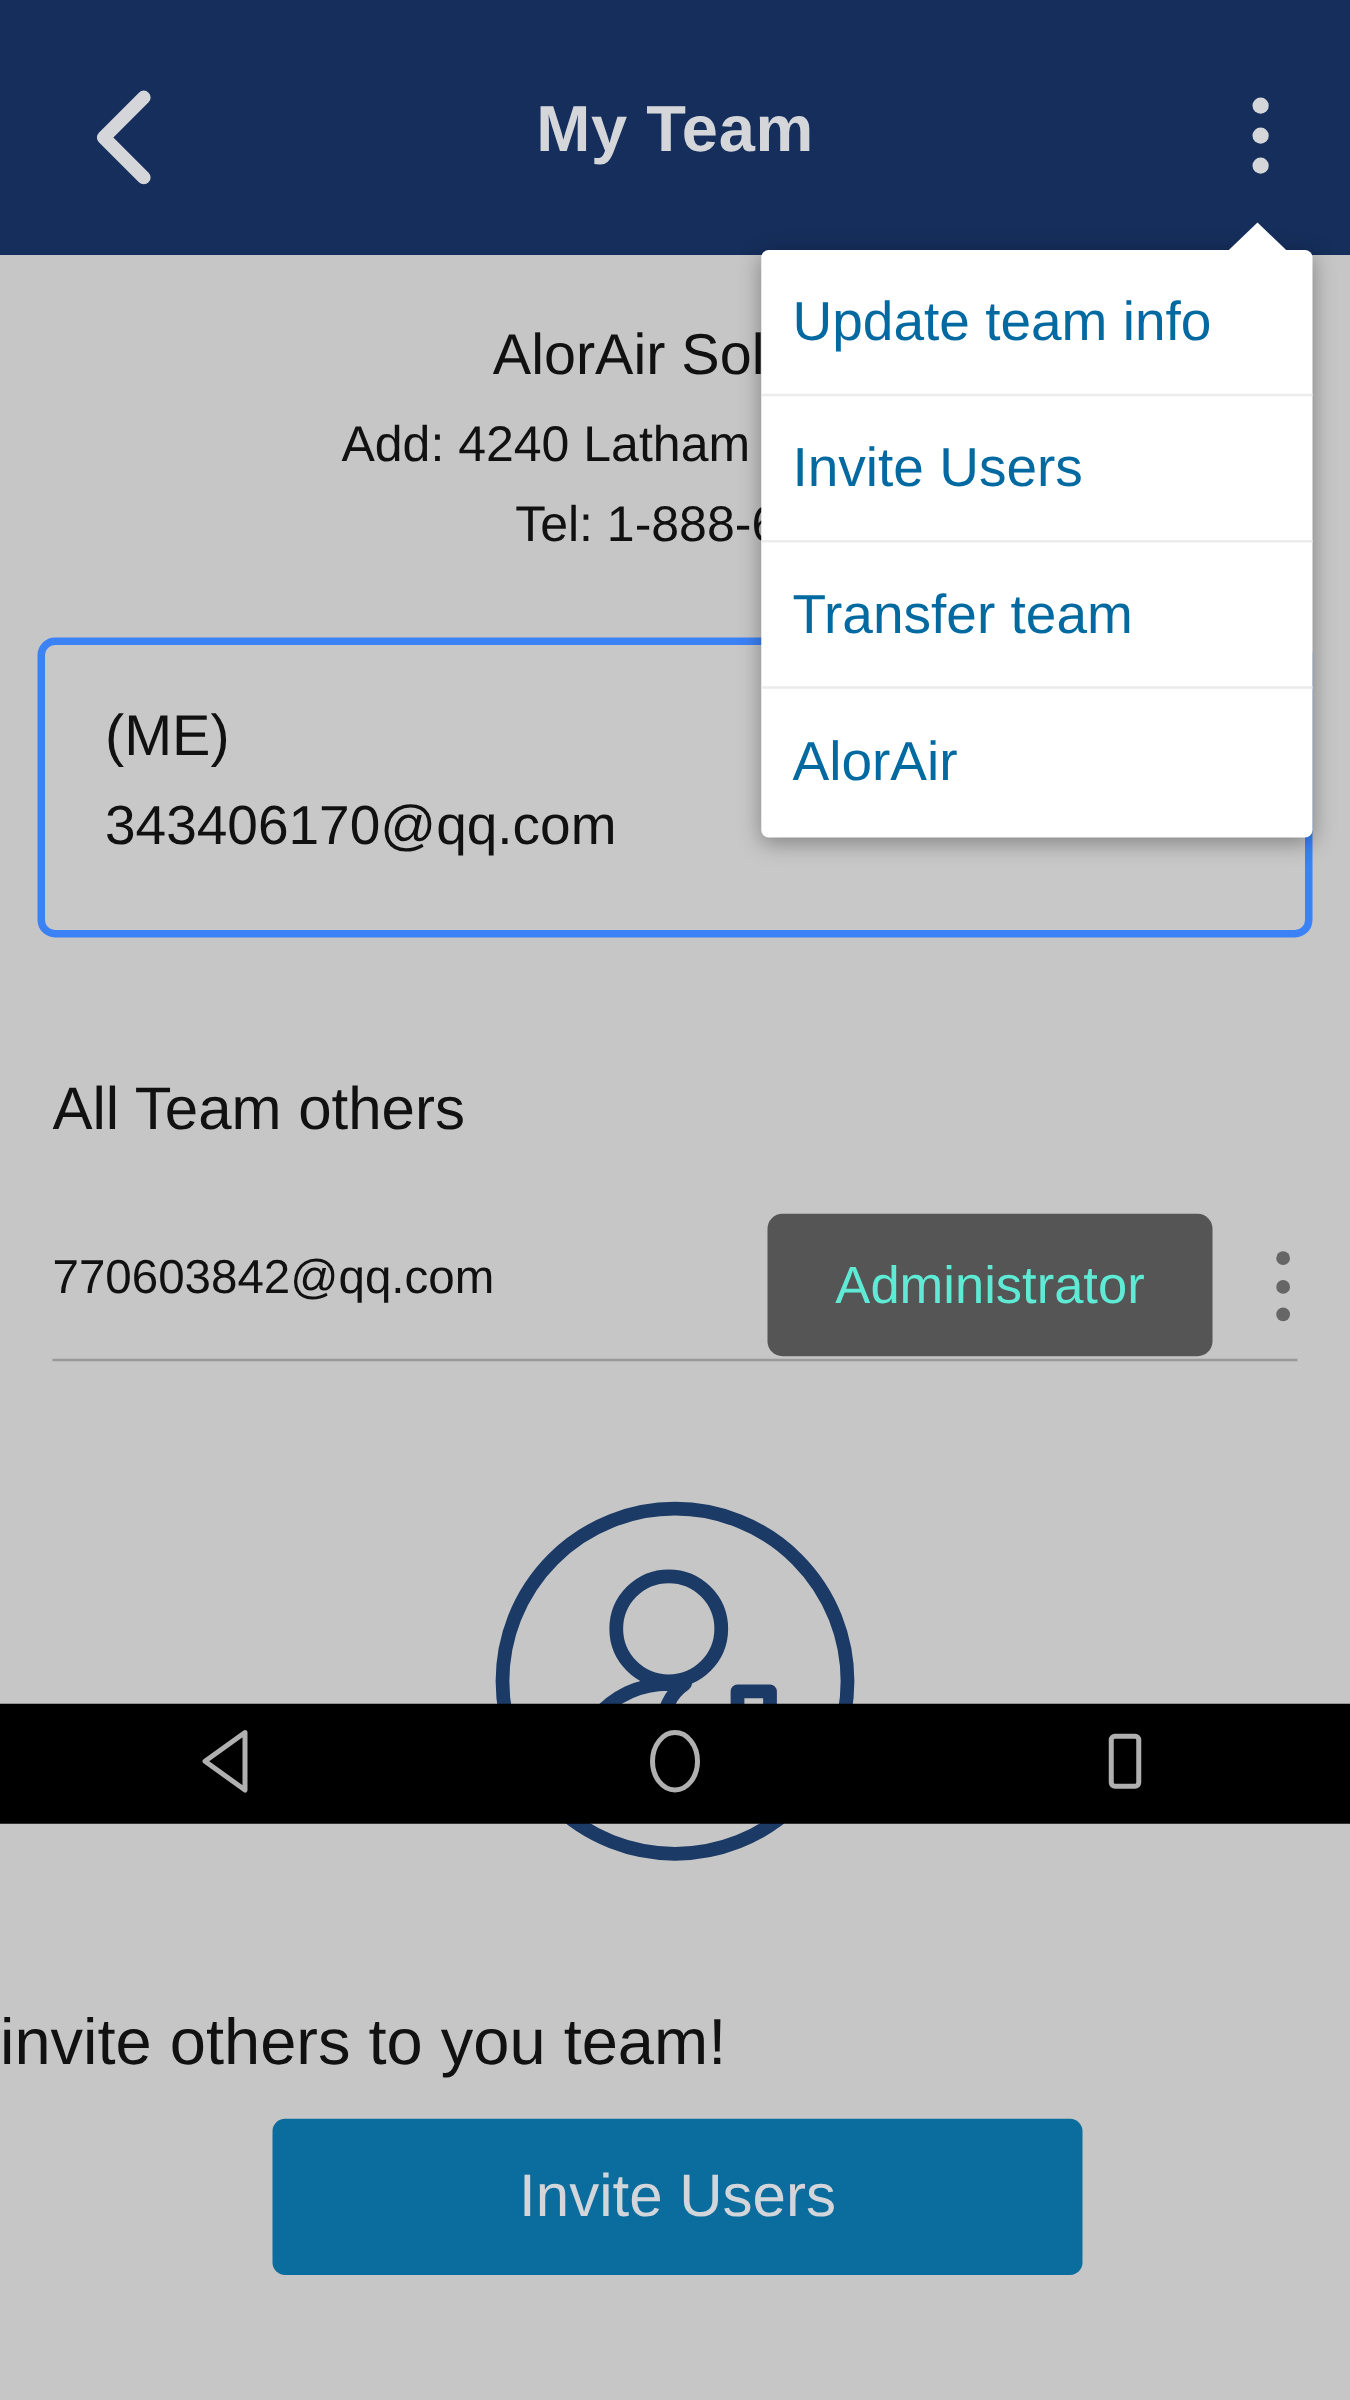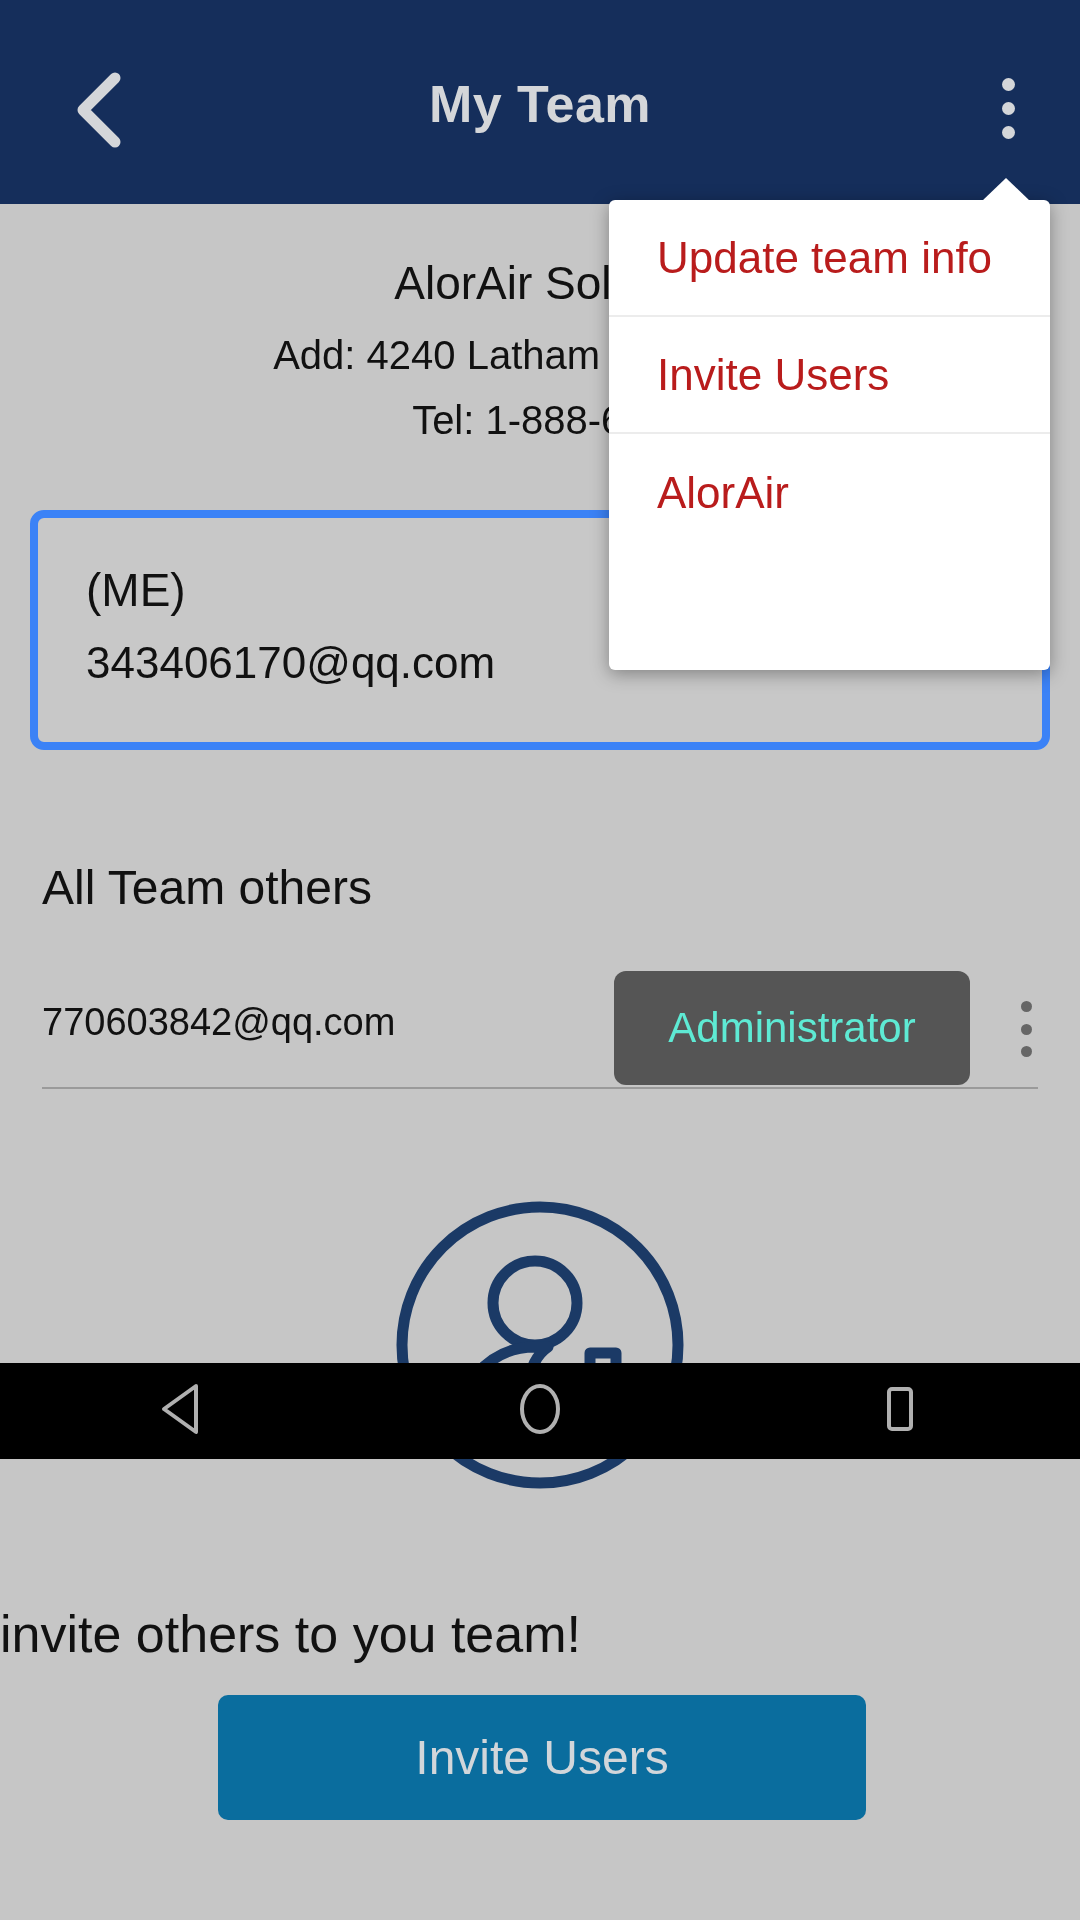--- a/index.html
+++ b/index.html
@@ -47,21 +47,21 @@
     text-align:center; font-size:40px; color:#111; white-space:nowrap;
   }
   .team-tel {
     position:absolute; top:398px; left:0; width:1080px;
     text-align:center; font-size:40px; color:#111; white-space:nowrap;
   }
 
   .me-card {
     position:absolute; top:510px; left:30px;
     width:1020px; height:240px;
-    border:8px solid #3b82f6; border-radius:14px;
+    border:6px solid #3b82f6; border-radius:14px;
     background:rgba(255,255,255,0.04);
     padding-left:32px;
   }
   .me-label {
     position:absolute; left:48px; top:45px;
     font-size:46px; color:#111;
   }
   .me-email {
     position:absolute; left:48px; top:120px;
     font-size:44px; color:#111;
@@ -127,22 +127,22 @@
   .popup-arrow {
     position:absolute; top:-22px; right:20px;
     width:0; height:0;
     border-left:24px solid transparent;
     border-right:24px solid transparent;
     border-bottom:23px solid #ffffff;
   }
   .popup-item {
     height:117px;
     display:flex; align-items:center;
-    padding-left:48px;
-    font-size:44px; color:#b91c1c;
+    padding-left:25px;
+    font-size:44px; color:#0369a1;
     border-bottom:2px solid #ececec;
   }
   .popup-item:last-child { border-bottom:none; }
 
   
   .navbar {
     position:absolute; bottom:0; left:0; width:1080px; height:96px;
     background:#000; display:flex; align-items:center; justify-content:space-around;
   }
   .nav-btn { width:120px; height:96px; display:flex; align-items:center; justify-content:center; }
@@ -198,20 +198,21 @@
       <path d="M200 158 h26 v26 h26 v26 h-26 v26 h-26 v-26 h-26 v-26 h26 z" fill="none" stroke="#1b3a66" stroke-width="11" stroke-linejoin="round"></path>
     </svg>
   </div>
   <div class="invite-hint">invite others to you team!</div>
   <div class="invite-btn">Invite Users</div>
 
   <div class="popup">
     <div class="popup-arrow"></div>
     <div class="popup-item">Update team info</div>
     <div class="popup-item">Invite Users</div>
+    <div class="popup-item">Transfer team</div>
     <div class="popup-item">AlorAir</div>
   </div>
 
   <div class="navbar">
     <div class="nav-btn">
       <span>
         <svg width="48" height="54" viewBox="0 0 48 54">
           <polygon points="40,4 8,27 40,50" fill="none" stroke="#b0b0b0" stroke-width="4" stroke-linejoin="round"></polygon>
         </svg>
       </span>

